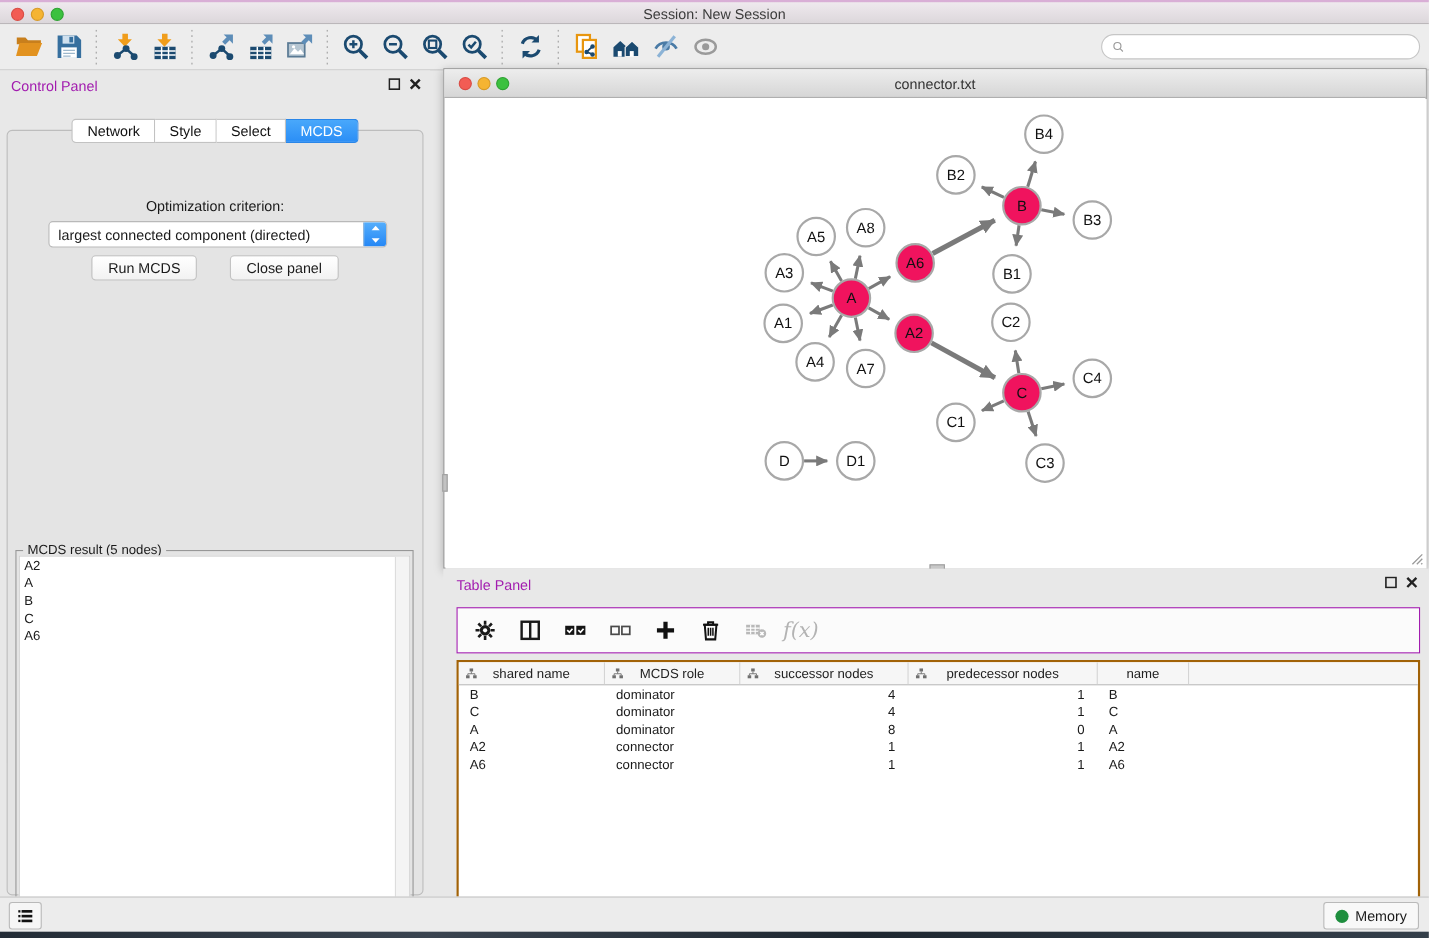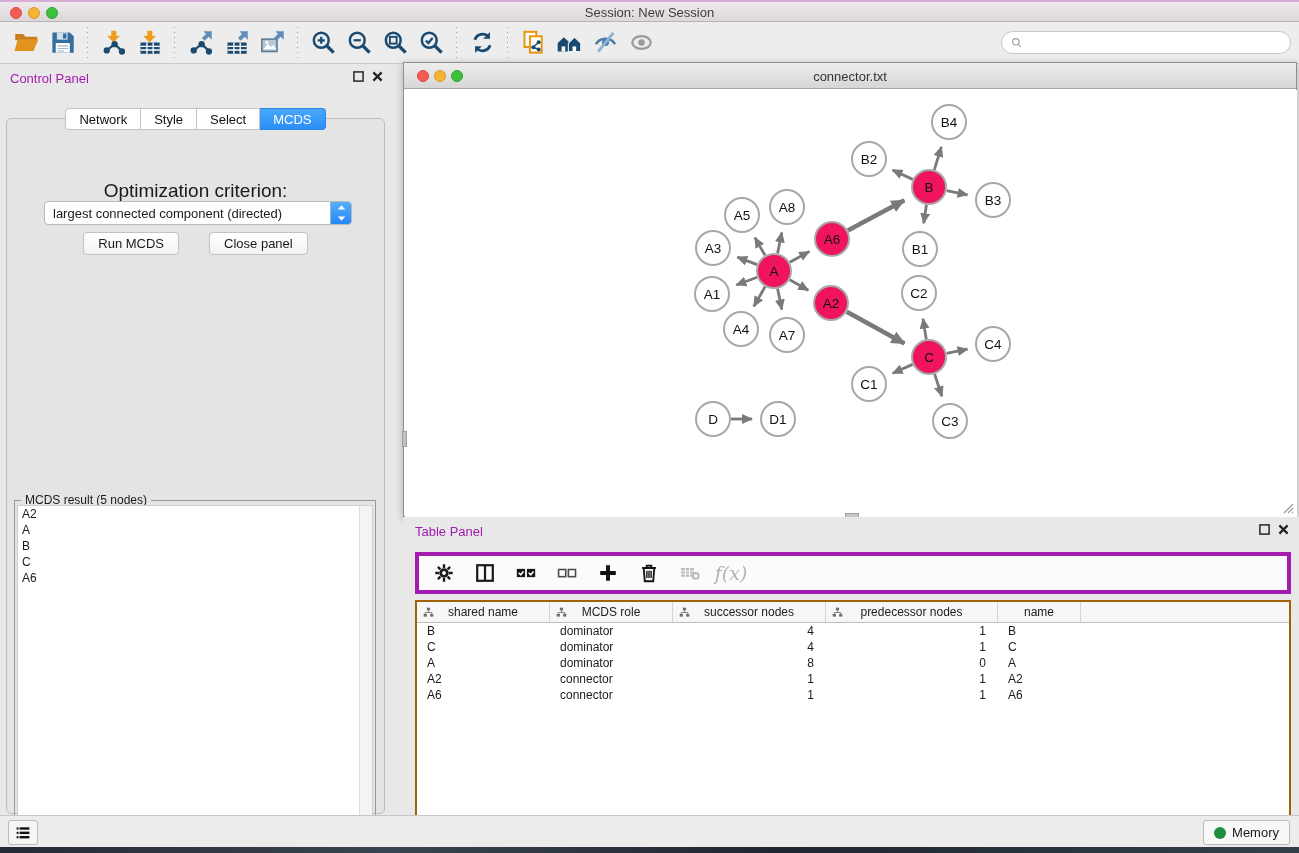--- a/index.html
+++ b/index.html
@@ -38,21 +38,21 @@
   .winbtns svg { width:11px; height:11px; }
   .cp-body { position:absolute; left:6px; top:44px; width:379px; height:760px; }
   .cp-frame { position:absolute; left:0; top:10px; width:379px; height:696px;
     border:1px solid #bdbdbd; border-radius:5px; background:#e4e4e4; }
   .segtabs { position:relative; display:flex; justify-content:center; z-index:2; }
   .seg { height:22px; padding:0 13px; background:#fff; border:1px solid #c2c2c2; border-left:none;
     font-size:13px; display:flex; align-items:center; color:#111; }
   .seg:first-child { border-left:1px solid #c2c2c2; border-radius:4px 0 0 4px; }
   .seg:last-child { border-radius:0 4px 4px 0; }
   .seg.sel { background:linear-gradient(#49a8fb,#2b8ef6); border-color:#2a86e8; color:#fff; }
-  .opt-label { position:absolute; left:0; right:0; top:72px; text-align:center; font-size:19px; }
+  .opt-label { position:absolute; left:0; right:0; top:72px; text-align:center; font-size:13px; }
   .dropdown { position:absolute; left:38px; top:93px; width:308px; height:24px; background:#fff;
     border:1px solid #b9b9b9; border-radius:4px; display:flex; align-items:center; overflow:hidden; }
   .dropdown .dval { flex:1; font-size:13px; padding-left:8px; white-space:nowrap; }
   .dropdown .stepper { width:21px; height:100%; background:linear-gradient(#55aefc,#2587f5);
     border-left:1px solid #8fb8e0; display:flex; flex-direction:column; align-items:center; justify-content:center; }
   .stepper svg { width:11px; height:9px; }
   .btnrow { position:absolute; left:0; right:0; top:124px; display:flex; justify-content:center; gap:30px; }
   .pushbtn { height:23px; padding:0 14px; background:linear-gradient(#fff,#f2f2f2); border:1px solid #c3c3c3;
     border-radius:4px; font-size:13px; display:flex; align-items:center; }
   .resultbox { position:absolute; left:8px; top:392px; width:362px; height:340px; border:1px solid #979797; }
@@ -70,21 +70,21 @@
   .netwin .ntitle .title { position:absolute; left:0; right:0; top:6px; text-align:center; font-size:13px; color:#333; }
   .ntl { position:absolute; top:7px; width:12px; height:12px; border-radius:50%; }
   .canvas { position:absolute; left:1px; top:27px; width:892px; height:427px; background:#fff; }
   .grip { position:absolute; right:2px; bottom:2px; width:14px; height:14px; }
   .knob-left { position:absolute; left:-2px; top:368px; width:5px; height:16px; background:#c2c2c2; border:1px solid #9e9e9e; }
   .knob-bottom { position:absolute; left:441px; bottom:-3px; width:14px; height:6px; background:#c8c8c8; border:1px solid #9e9e9e; }
 
   
   .tpanel { position:absolute; left:403px; top:517px; width:896px; height:298px; background:#e8e8e8; }
   .tp-toolbar { position:absolute; left:12px; top:35px; width:876px; height:42px; background:#fbfbfb;
-    border:4px solid #a21caf; display:flex; align-items:center; padding-left:10px; gap:11px; }
+    border:1px solid #a21caf; display:flex; align-items:center; padding-left:10px; gap:11px; }
   .tico { width:30px; height:30px; display:flex; align-items:center; justify-content:center; }
   .tico svg { width:22px; height:22px; }
   .fx { font-family:"DejaVu Serif", serif; font-style:italic; font-size:19px; color:#b3b3b3; }
   .tablebox { position:absolute; left:12px; top:83px; width:876px; height:218px; background:#fff; border:2px solid #a16207; overflow:hidden; }
   .thead { display:flex; height:21px; background:#f6f6f6; border-bottom:1px solid #bdbdbd; }
   .th { display:flex; align-items:center; justify-content:center; gap:5px; font-size:12px; color:#222;
     border-right:1px solid #d4d4d4; position:relative; }
   .th svg { width:11px; height:11px; position:absolute; left:6px; }
   .trow { display:flex; height:16px; align-items:center; }
   .td { font-size:12px; overflow:hidden; white-space:nowrap; }

